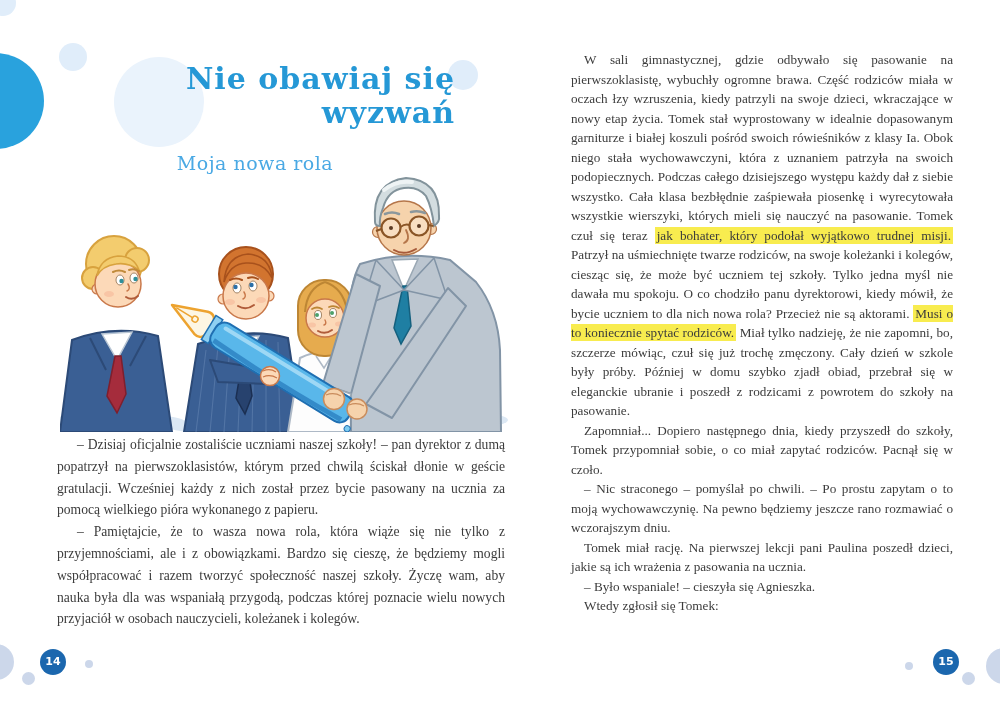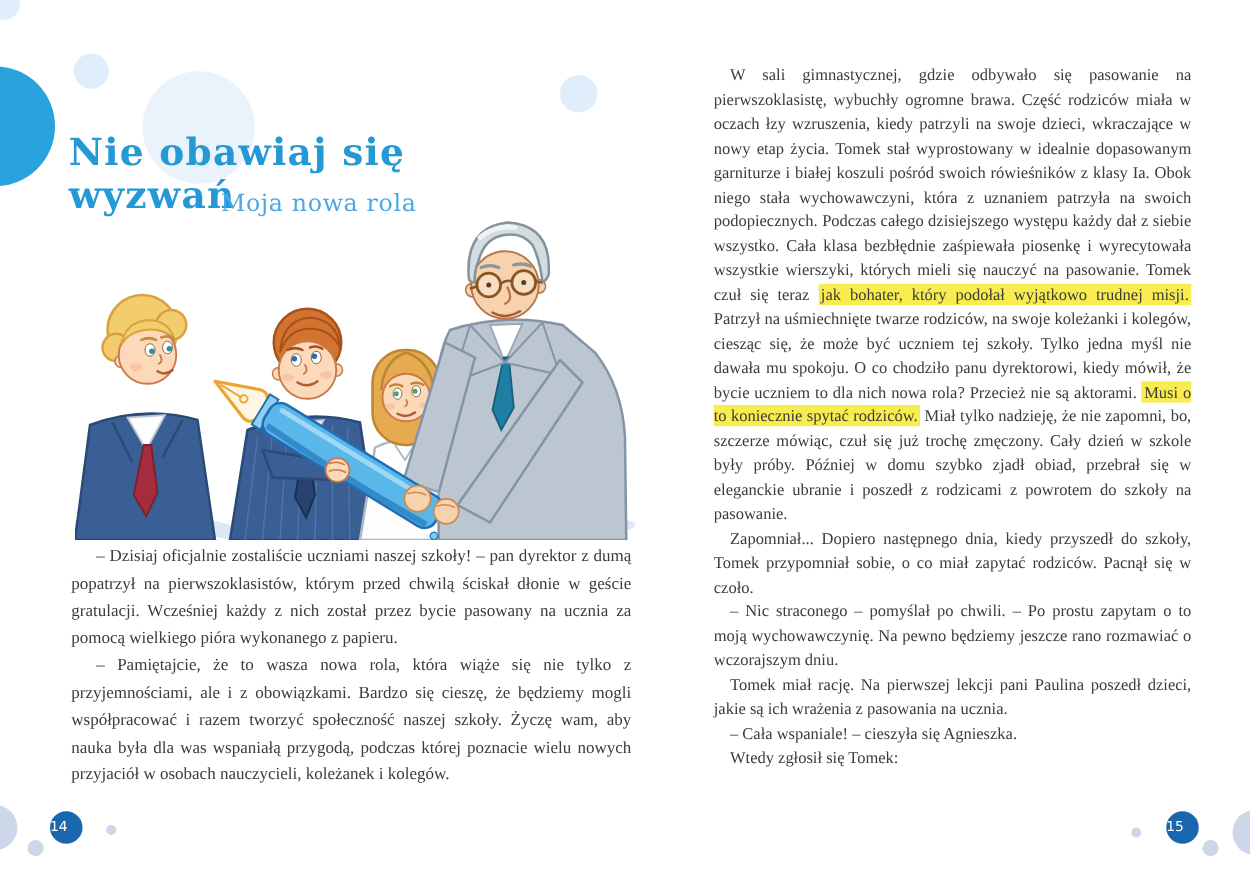--- a/index.html
+++ b/index.html
@@ -13,27 +13,27 @@
   .c-title-big{left:114px;top:57px;width:90px;height:90px;background:var(--pale_blue);}
   .c-title-right{left:448px;top:60px;width:30px;height:30px;background:var(--light_blue);}
   .c-bl-big{left:-22px;top:644px;width:36px;height:36px;background:var(--bottom_gray_blue);}
   .c-bl-small{left:22px;top:672px;width:13px;height:13px;background:var(--bottom_gray_blue);}
   .c-bl-dot{left:85px;top:660px;width:8px;height:8px;background:var(--bottom_gray_blue);}
   .c-br-dot{left:905px;top:662px;width:8px;height:8px;background:var(--bottom_gray_blue);}
   .c-br-small{left:962px;top:672px;width:13px;height:13px;background:var(--bottom_gray_blue);}
   .c-br-big{left:986px;top:648px;width:36px;height:36px;background:var(--bottom_gray_blue);}
   
   .badge{position:absolute;width:26px;height:26px;border-radius:50%;background:var(--badge_blue);color:#fff;
-         font-family:"DejaVu Sans",sans-serif;font-weight:normal;font-size:11px;line-height:26px;}
+         font-family:"DejaVu Sans",sans-serif;font-weight:bold;font-size:11px;line-height:26px;text-align:center;}
   .badge-left{left:40px;top:649px;}
   .badge-right{left:933px;top:649px;}
   
-  .title-block{position:absolute;left:55px;top:62px;width:400px;text-align:left;
+  .title-block{position:absolute;left:55px;top:62px;width:400px;text-align:right;
                font-family:"DejaVu Serif",serif;font-weight:bold;color:var(--title_blue);
-               font-size:30px;line-height:34px;letter-spacing:1px;margin-top:44px;}
+               font-size:30px;line-height:34px;letter-spacing:1px;}
   .subtitle{position:absolute;left:55px;top:152px;width:400px;text-align:center;
             font-family:"DejaVu Serif",serif;font-weight:normal;color:var(--subtitle_blue);
             font-size:19px;letter-spacing:0.5px;}
   
   .illu{position:absolute;left:60px;top:168px;width:452px;height:264px;}
   
   .bodycol{position:absolute;text-align:justify;hyphens:auto;-webkit-hyphens:auto;overflow-wrap:break-word;}
   .bodycol p{margin:0;text-indent:20px;}
   .col-left{left:57px;top:434px;width:448px;font-size:13.6px;line-height:21.8px;}
   .col-right{left:547px;top:50px;width:406px;font-size:13.2px;line-height:19.5px;}
@@ -175,19 +175,19 @@
 
   <div class="bodycol col-left" lang="pl">
       <p><span>– Dzisiaj oficjalnie zostaliście uczniami naszej szkoły! – pan dyrektor z dumą popatrzył na pierwszoklasistów, którym przed chwilą ściskał dłonie w geście gratulacji. Wcześniej każdy z nich został przez bycie pasowany na ucznia za pomocą wielkiego pióra wykonanego z papieru.</span></p>
       <p><span>– Pamiętajcie, że to wasza nowa rola, która wiąże się nie tylko z przyjemnościami, ale i z obowiązkami. Bardzo się cieszę, że będziemy mogli współpracować i razem tworzyć społeczność naszej szkoły. Życzę wam, aby nauka była dla was wspaniałą przygodą, podczas której poznacie wielu nowych przyjaciół w osobach nauczycieli, koleżanek i kolegów.</span></p>
     </div>
   <div class="bodycol col-right" lang="pl">
       <p><span>W sali gimnastycznej, gdzie odbywało się pasowanie na pierwszoklasistę, wybuchły ogromne brawa. Część rodziców miała w oczach łzy wzruszenia, kiedy patrzyli na swoje dzieci, wkraczające w nowy etap życia. Tomek stał wyprostowany w idealnie dopasowanym garniturze i białej koszuli pośród swoich rówieśników z klasy Ia. Obok niego stała wychowawczyni, która z uznaniem patrzyła na swoich podopiecznych. Podczas całego dzisiejszego występu każdy dał z siebie wszystko. Cała klasa bezbłędnie zaśpiewała piosenkę i wyrecytowała wszystkie wierszyki, których mieli się nauczyć na pasowanie. Tomek czuł się teraz </span><mark>jak bohater, który podołał wyjątkowo trudnej misji.</mark><span> Patrzył na uśmiechnięte twarze rodziców, na swoje koleżanki i kolegów, ciesząc się, że może być uczniem tej szkoły. Tylko jedna myśl nie dawała mu spokoju. O co chodziło panu dyrektorowi, kiedy mówił, że bycie uczniem to dla nich nowa rola? Przecież nie są aktorami. </span><mark>Musi o to koniecznie spytać rodziców.</mark><span> Miał tylko nadzieję, że nie zapomni, bo, szczerze mówiąc, czuł się już trochę zmęczony. Cały dzień w szkole były próby. Później w domu szybko zjadł obiad, przebrał się w eleganckie ubranie i poszedł z rodzicami z powrotem do szkoły na pasowanie.</span></p>
       <p><span>Zapomniał... Dopiero następnego dnia, kiedy przyszedł do szkoły, Tomek przypomniał sobie, o co miał zapytać rodziców. Pacnął się w czoło.</span></p>
       <p><span>– Nic straconego – pomyślał po chwili. – Po prostu zapytam o to moją wychowawczynię. Na pewno będziemy jeszcze rano rozmawiać o wczorajszym dniu.</span></p>
       <p><span>Tomek miał rację. Na pierwszej lekcji pani Paulina poszedł dzieci, jakie są ich wrażenia z pasowania na ucznia.</span></p>
-      <p><span>– Cała wspaniale! – cieszyła się Agnieszka.</span></p>
+      <p><span>– Było wspaniale! – cieszyła się Agnieszka.</span></p>
       <p><span>Wtedy zgłosił się Tomek:</span></p>
     </div>
 
   <div class="badge badge-left">14</div>
   <div class="badge badge-right">15</div>
 </div>
 
 </body></html>

